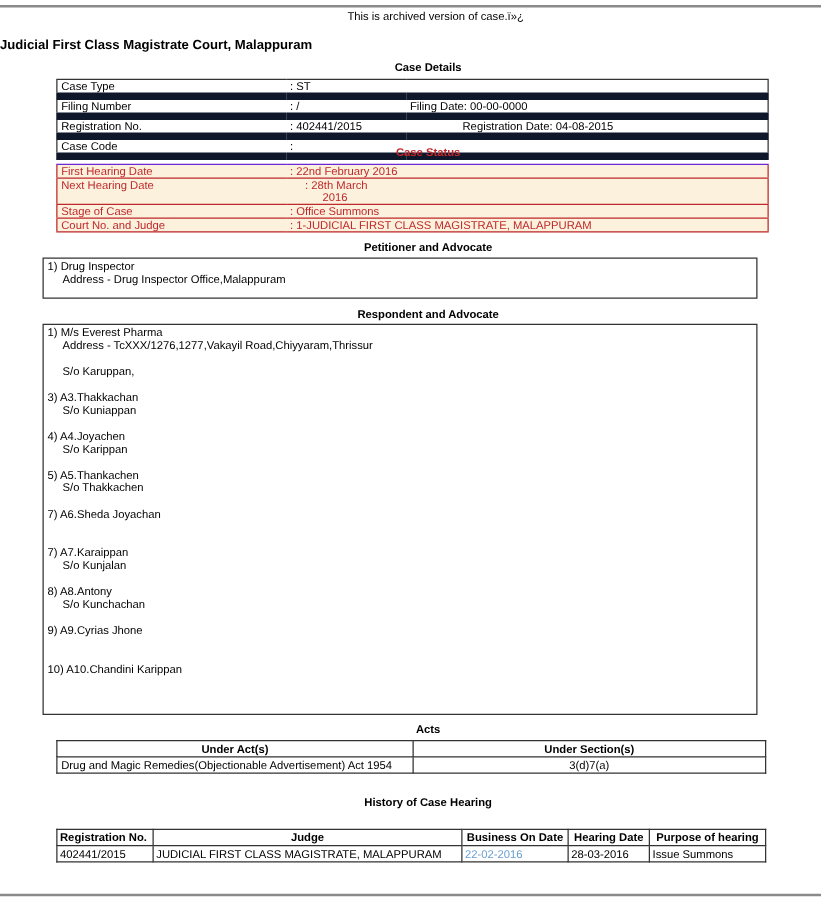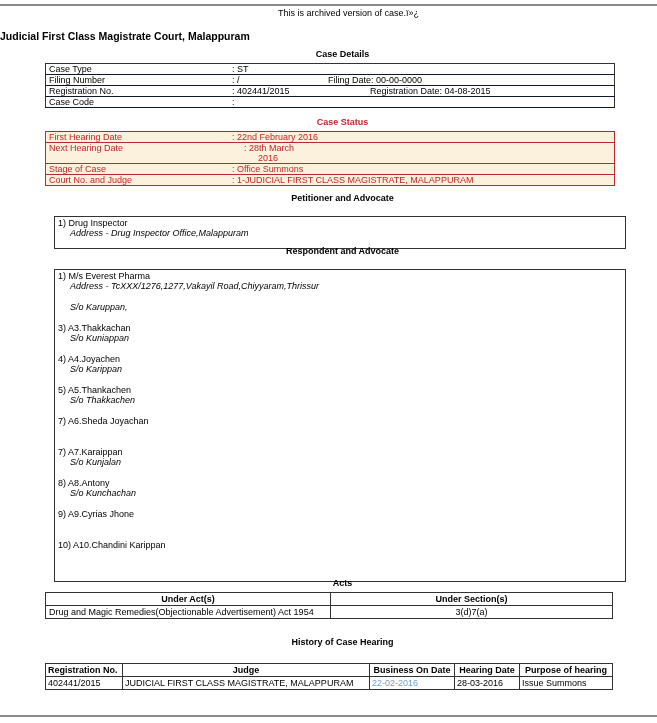--- a/index.html
+++ b/index.html
@@ -6,28 +6,28 @@
   body { width: 657px; height: 723px; position: relative; overflow: hidden;
          font-family: "Liberation Sans", sans-serif; font-size: 9px; color: #000; }
   .hr-top { position: absolute; left: 0; top: 4px; width: 657px; height: 2px; background: #8a8a8a; }
   .hr-bot { position: absolute; left: 0; top: 715px; width: 657px; height: 2px; background: #8a8a8a; }
   .archive { position: absolute; top: 8px; left: 0; width: 657px; text-align: center; font-size: 9px; margin-left: 20px; }
   .court { position: absolute; top: 30px; left: 0; width: 657px; text-align: left; font-weight: bold; font-size: 10.5px; }
   .sec-title { position: absolute; left: 14px; width: 657px; text-align: center; font-weight: bold; font-size: 9px; }
   .sec-title.red { color: #c0282d; }
   table { border-collapse: collapse; }
   .details { position: absolute; left: 45px; top: 63px; width: 570px; border: 1px solid #333; }
-  .details td { border-top: 1px solid #333; border-bottom: 1px solid #0f172a; padding: 0 3px; height: 9px; line-height: 10px; font-size: 9px; }
+  .details td { border-top: 1px solid #333; border-bottom: 6px solid #0f172a; padding: 0 3px; height: 9px; line-height: 10px; font-size: 9px; }
   .details .lbl { width: 177px; }
   .status { position: absolute; left: 45px; top: 131px; width: 570px; border: 1px solid #c0282d; background: #fbf1dc; color: #c0282d; }
   .status td { border-top: 1px solid #6d28d9; border-bottom: 1px solid #c0282d; padding: 0 3px; line-height: 10px; font-size: 9px; }
   .status .lbl { width: 177px; vertical-align: top; }
-  .box { position: absolute; left: 54px; width: 572px; border: 1px solid #333; box-sizing: border-box; padding: 1px 3px; font-size: 9px; line-height: 10px; margin-top: 10px; }
+  .box { position: absolute; left: 34px; width: 572px; border: 1px solid #333; box-sizing: border-box; padding: 1px 3px; font-size: 9px; line-height: 10px; }
   .party { margin-bottom: 11px; }
-  .party .sub { padding-left: 12px; font-style: italic; }
+  .party .sub { padding-left: 12px; }
   .acts { position: absolute; left: 45px; top: 592px; width: 568px; border: 1px solid #333; }
   .acts th, .acts td { border: 1px solid #333; font-size: 9px; line-height: 10px; padding: 1px 3px; }
   .acts th { font-weight: bold; }
   .hist { position: absolute; left: 45px; top: 663px; width: 568px; border: 1px solid #333; }
   .hist th, .hist td { border: 1px solid #333; font-size: 9px; line-height: 10px; padding: 1px 2px; }
   .hist th { font-weight: bold; }
   .link { color: #6a9fd0; }
 </style>
 </head>
 <body>

